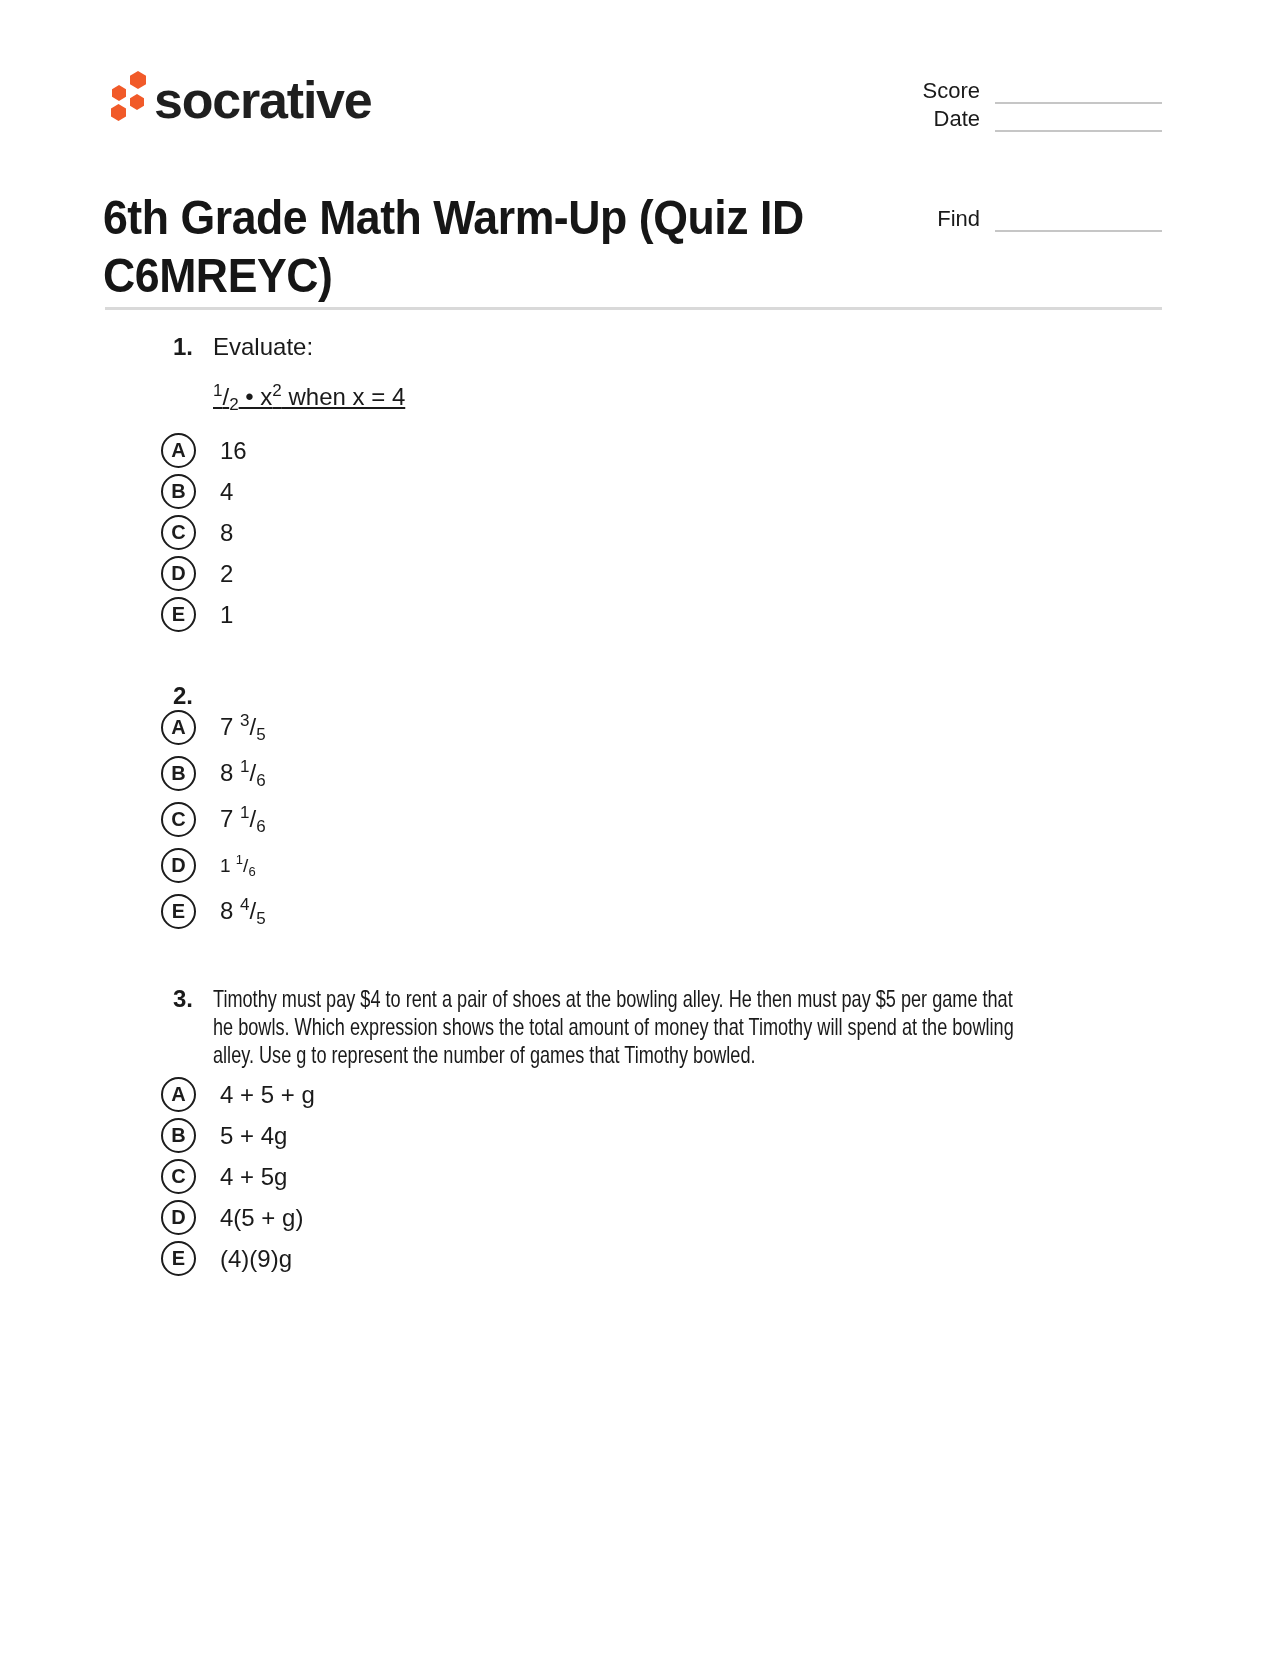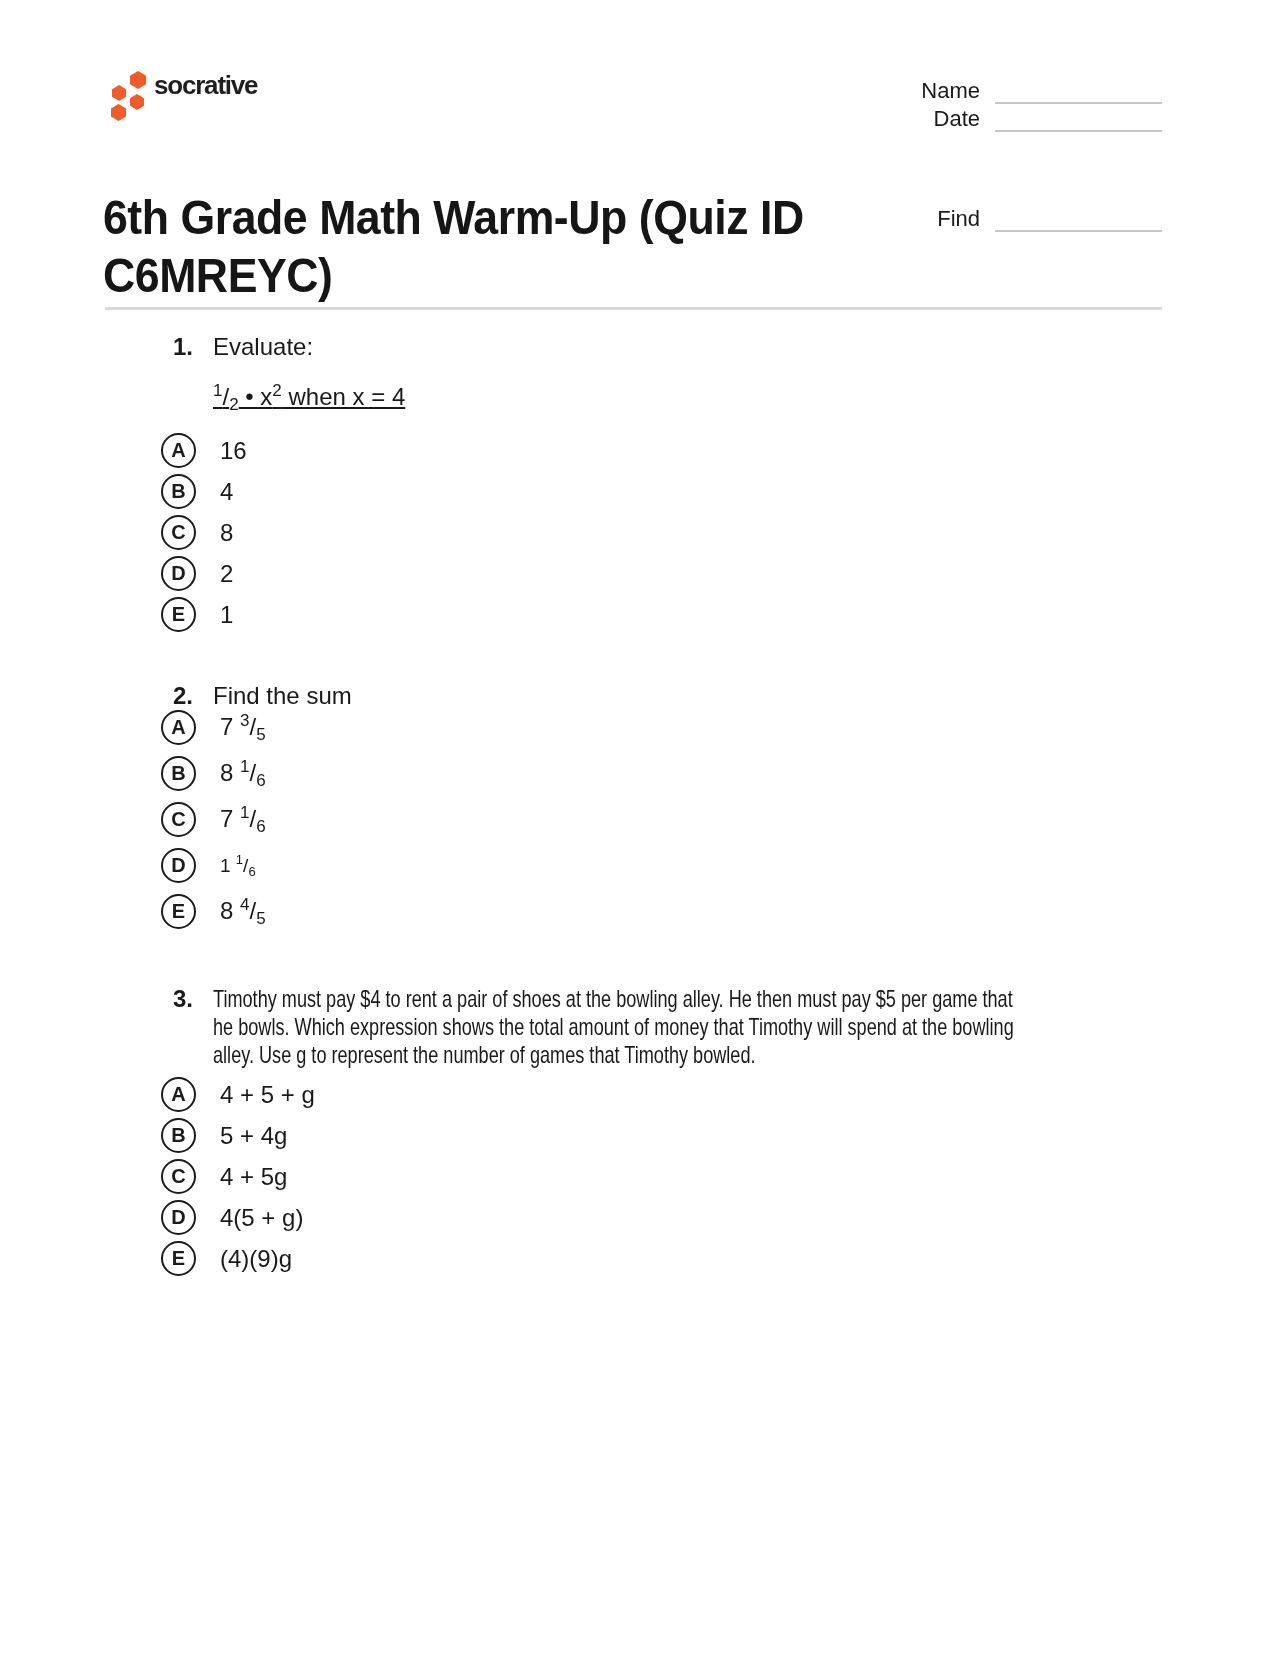--- a/index.html
+++ b/index.html
@@ -19,21 +19,21 @@
     position: absolute;
     background: var(--brand, #F15A29);
     clip-path: polygon(50% 0, 100% 27%, 100% 73%, 50% 100%, 0 73%, 0 27%);
   }
   .hex-tr { left: 30px; top: 7px;  width: 16px; height: 18px; }
   .hex-ml { left: 12px; top: 21px; width: 14px; height: 16px; }
   .hex-mr { left: 30px; top: 30px; width: 14px; height: 16px; }
   .hex-bl { left: 11px; top: 40px; width: 15px; height: 17px; }
   .wordmark {
     position: absolute; left: 54px; top: 6px;
-    font-size: 26px; font-weight: 700; letter-spacing: -1.2px; color: #1f1f1f;
+    font-size: 52px; font-weight: 700; letter-spacing: -1.2px; color: #1f1f1f;
   }
 
   
   .fields { position: absolute; left: 870px; top: 76px; width: 292px; }
   .frow { display: flex; align-items: flex-end; height: 28px; }
   .flabel { width: 110px; text-align: right; font-size: 22px; line-height: 26px; color: #1a1a1a; }
   .fline { width: 167px; margin-left: 15px; height: 24px; border-bottom: 2px solid #c6c6c6; }
   .score { position: absolute; left: 870px; top: 204px; width: 292px; }
 
   
@@ -82,21 +82,21 @@
   <div class="logo">
     <span class="hex hex-tr"></span>
     <span class="hex hex-ml"></span>
     <span class="hex hex-mr"></span>
     <span class="hex hex-bl"></span>
     <span class="wordmark">socrative</span>
   </div>
 
   <div class="fields">
     <div class="frow">
-      <span class="flabel">Name</span>
+      <span class="flabel">Score</span>
       <span class="fline"></span>
     </div>
     <div class="frow">
       <span class="flabel">Date</span>
       <span class="fline"></span>
     </div>
   </div>
 
   <h1 class="title">6th Grade Math Warm-Up (Quiz ID C6MREYC)</h1>
 
@@ -137,21 +137,20 @@
         <li class="orow">
           <span class="bubble">E</span>
           <span class="otext">1</span>
         </li>
       </ol>
     </section>
 
     <section class="question q2">
       <div class="qrow">
         <div class="qnum">2.</div>
-        <div class="qstem">Find the sum</div>
       </div>
       <ol class="options">
         <li class="orow">
           <span class="bubble">A</span>
           <span class="otext"><span>7 </span><span class="sup">3</span><span>/</span><span class="sub">5</span></span>
         </li>
         <li class="orow">
           <span class="bubble">B</span>
           <span class="otext"><span>8 </span><span class="sup">1</span><span>/</span><span class="sub">6</span></span>
         </li>

